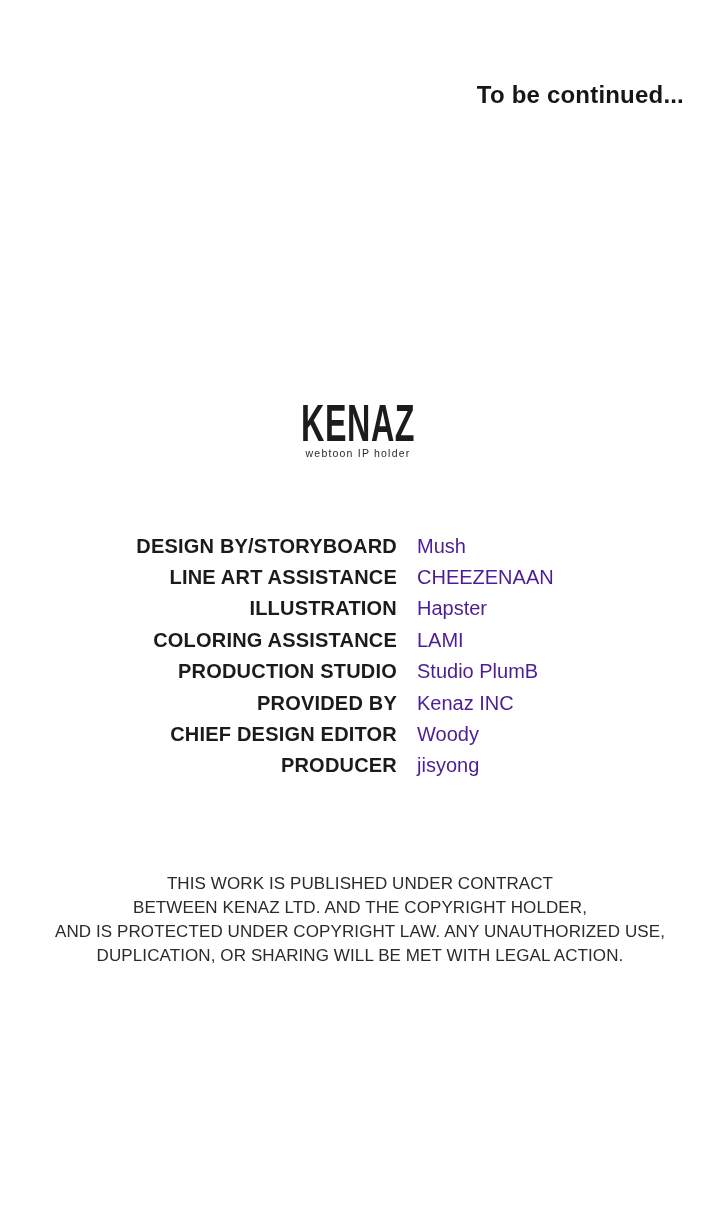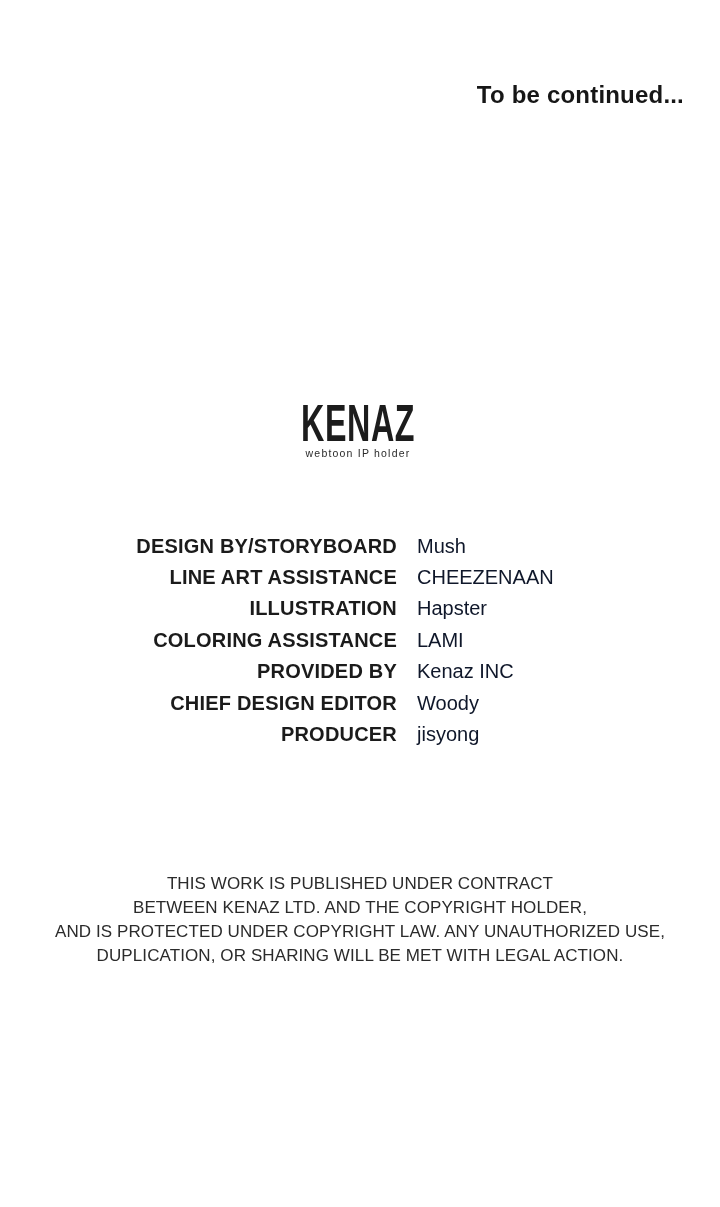--- a/index.html
+++ b/index.html
@@ -74,21 +74,21 @@
     width: 397px;
     text-align: right;
     font-weight: 700;
     color: #1b1b1b;
     letter-spacing: 0.2px;
     white-space: nowrap;
   }
   .credit-value {
     margin-left: 20px;
     font-weight: 400;
-    color: #0f172a;
+    color: #4c1d95;
     white-space: nowrap;
   }
 
   
   .legal {
     position: absolute;
     top: 872px;
     left: 0;
     width: 720px;
     text-align: center;
@@ -126,20 +126,24 @@
     </div>
     <div class="credit-row">
       <span class="credit-label">ILLUSTRATION</span>
       <span class="credit-value">Hapster</span>
     </div>
     <div class="credit-row">
       <span class="credit-label">COLORING ASSISTANCE</span>
       <span class="credit-value">LAMI</span>
     </div>
     <div class="credit-row">
+      <span class="credit-label">PRODUCTION STUDIO</span>
+      <span class="credit-value">Studio PlumB</span>
+    </div>
+    <div class="credit-row">
       <span class="credit-label">PROVIDED BY</span>
       <span class="credit-value">Kenaz INC</span>
     </div>
     <div class="credit-row">
       <span class="credit-label">CHIEF DESIGN EDITOR</span>
       <span class="credit-value">Woody</span>
     </div>
     <div class="credit-row">
       <span class="credit-label">PRODUCER</span>
       <span class="credit-value">jisyong</span>

